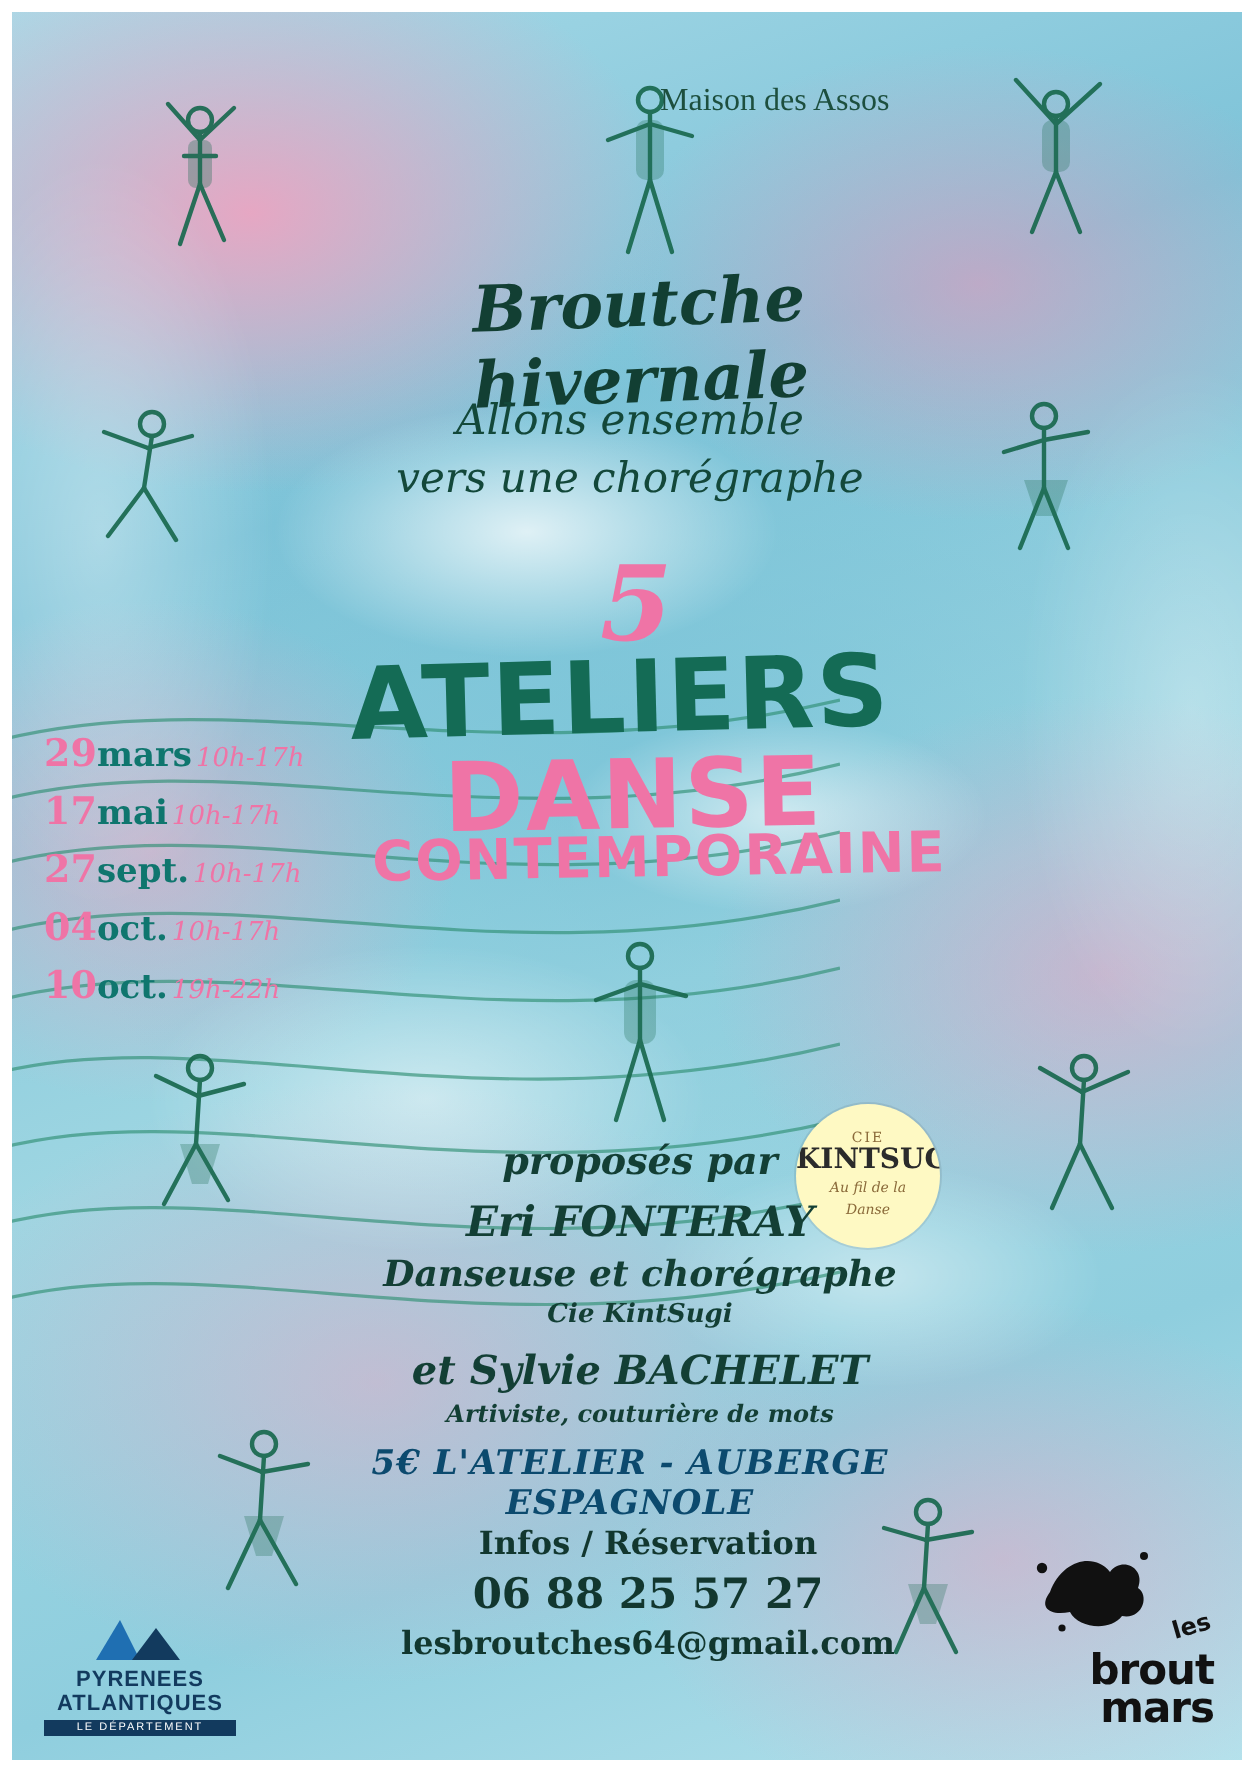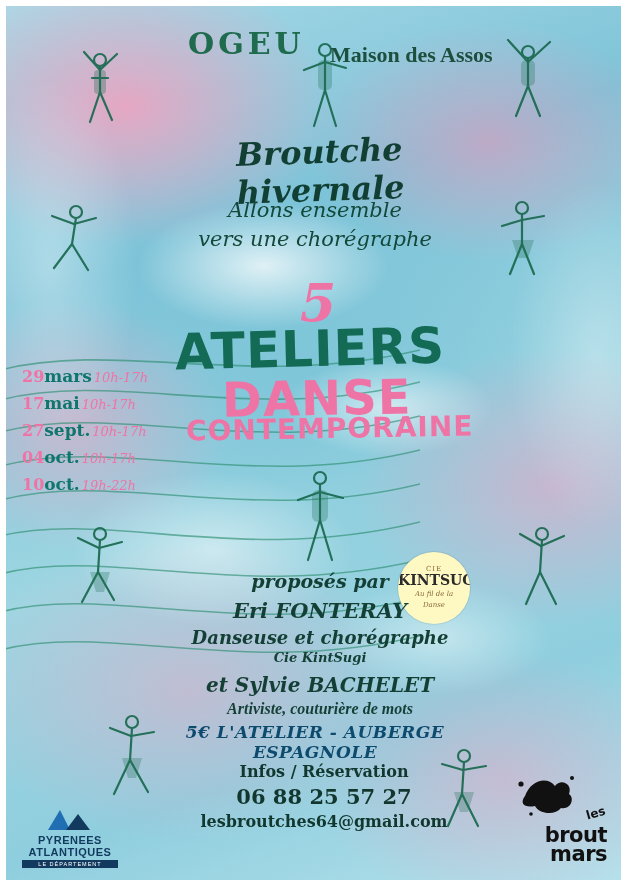--- a/index.html
+++ b/index.html
@@ -76,22 +76,22 @@
     font-family: "DejaVu Serif", serif;
     font-weight: bold;
     font-size: 30px;
     letter-spacing: 4px;
     color: #1f6b4e;
   }
   .maison {
     top: 42px;
     left: 330px;
     font-family: "Liberation Serif", serif;
-    font-weight: bold;
-    font-size: 22px;
+    font-weight: normal;
+    font-size: 16px;
     color: #1d4f3e;
   }
   .broutche-hiv {
     top: 133px;
     left: 160px;
     width: 320px;
     text-align: center;
     font-family: "DejaVu Serif", serif;
     font-style: italic;
     font-weight: bold;
@@ -155,21 +155,21 @@
     left: 22px;
     width: 180px;
   }
   .date-row {
     margin-bottom: 7px;
     white-space: nowrap;
   }
   .date-day {
     font-family: "DejaVu Serif", serif;
     font-weight: bold;
-    font-size: 16px;
+    font-size: 19px;
     color: #ef74a6;
   }
   .date-month {
     font-family: "DejaVu Serif", serif;
     font-weight: bold;
     font-size: 17px;
     color: #0f766e;
   }
   .date-hours {
     font-family: "DejaVu Serif", serif;
@@ -189,21 +189,21 @@
   }
   .credits .line {
     font-style: italic;
     font-weight: bold;
   }
   .c1 { font-size: 19px; margin-bottom: 6px; }
   .c2 { font-size: 21px; margin-bottom: 4px; }
   .c3 { font-size: 18px; margin-bottom: 2px; }
   .c4 { font-size: 13px; margin-bottom: 8px; }
   .c5 { font-size: 20px; margin-bottom: 3px; }
-  .c6 { font-size: 16px; font-family: Liberation Serif, serif; }
+  .c6 { font-size: 12px; }
 
   .price {
     top: 722px;
     left: 150px;
     width: 330px;
     text-align: center;
     font-family: "DejaVu Serif", serif;
     font-weight: bold;
     font-style: italic;
     font-size: 17px;
@@ -467,21 +467,20 @@
       <path d="M31 30 L10 24"></path>
         <path d="M31 30 L54 26"></path>
       <path d="M30 54 L16 86"></path>
         <path d="M30 54 L46 86"></path>
     </g>
     <g fill="#19694f" opacity="0.3">
         <path d="M22 52 L42 52 L36 72 L28 72 Z"></path>
       </g>
   </svg>
 
-  <div class="txt ogeu">OGEU</div>
   <div class="txt maison">Maison des Assos</div>
 
   <div class="txt broutche-hiv">Broutche hivernale</div>
 
   <div class="txt allons">
     <div>Allons ensemble</div>
     <div>vers une chorégraphe</div>
   </div>
 
   <div class="txt five">5</div>

